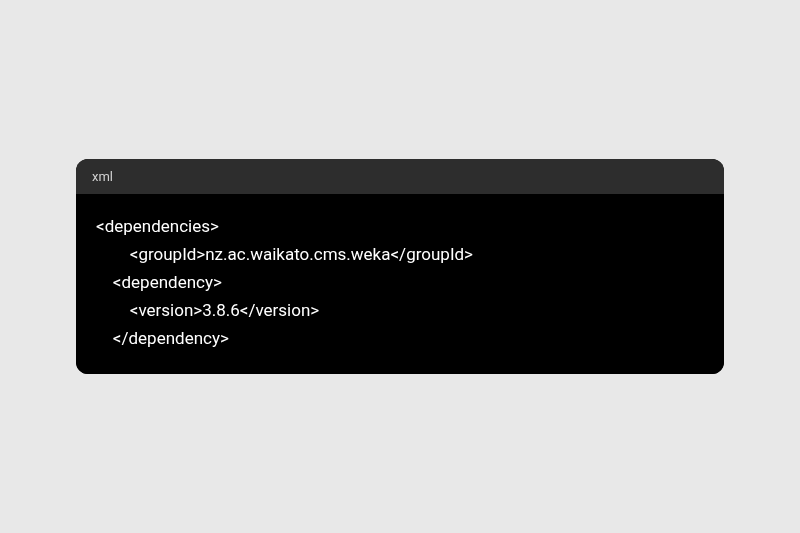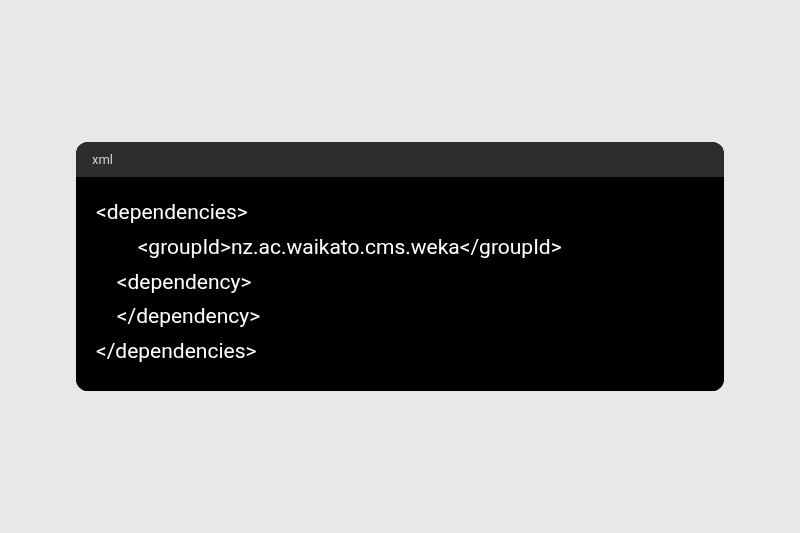--- a/index.html
+++ b/index.html
@@ -32,33 +32,33 @@
       color: #d0d0d0;
       font-size: 13px;
       font-weight: 400;
     }
     .code-body {
       background: #000;
       padding: 18px 20px 22px 20px;
     }
     .code-line {
       color: #fff;
-      font-size: 21px;
+      font-size: 17px;
       line-height: 1.65;
       white-space: pre;
       font-family: -apple-system, BlinkMacSystemFont, "Segoe UI", Roboto, Helvetica, Arial, sans-serif;
     }
   </style>
 </head>
 <body>
 
 <div class="code-block">
   <div class="code-header">
     <span class="code-lang">xml</span>
   </div>
   <div class="code-body">
     <div class="code-line">&lt;dependencies&gt;</div>
     <div class="code-line">        &lt;groupId&gt;nz.ac.waikato.cms.weka&lt;/groupId&gt;</div>
     <div class="code-line">    &lt;dependency&gt;</div>
+    <div class="code-line">        &lt;version&gt;3.8.6&lt;/version&gt;</div>
     <div class="code-line">    &lt;/dependency&gt;</div>
-    <div class="code-line">&lt;/dependencies&gt;</div>
   </div>
 </div>
 
 </body></html>

